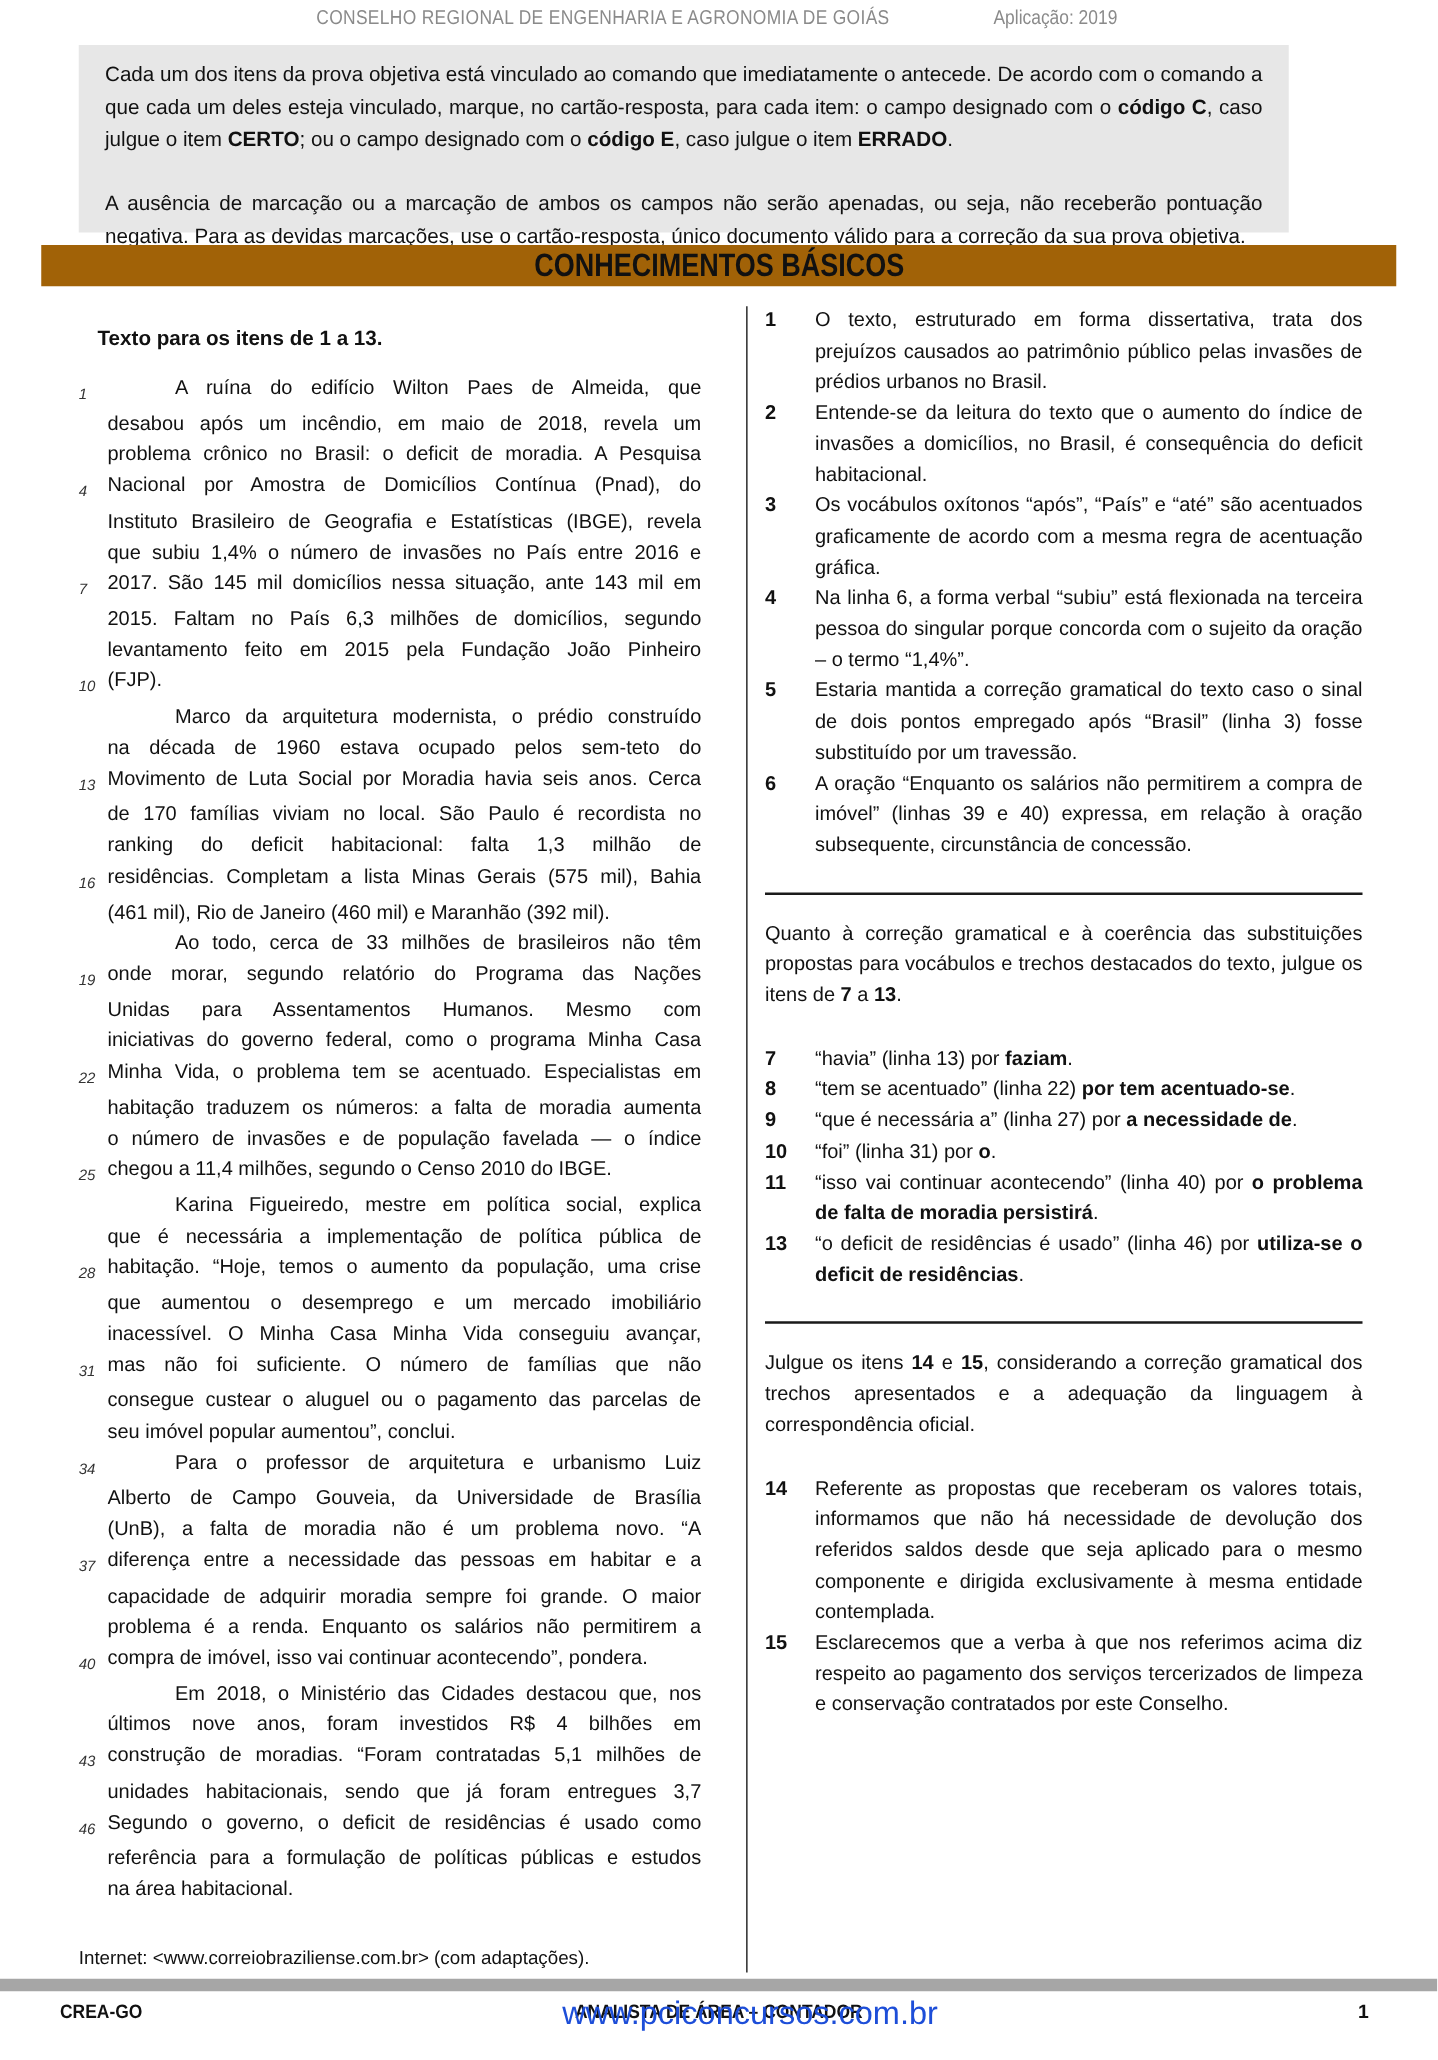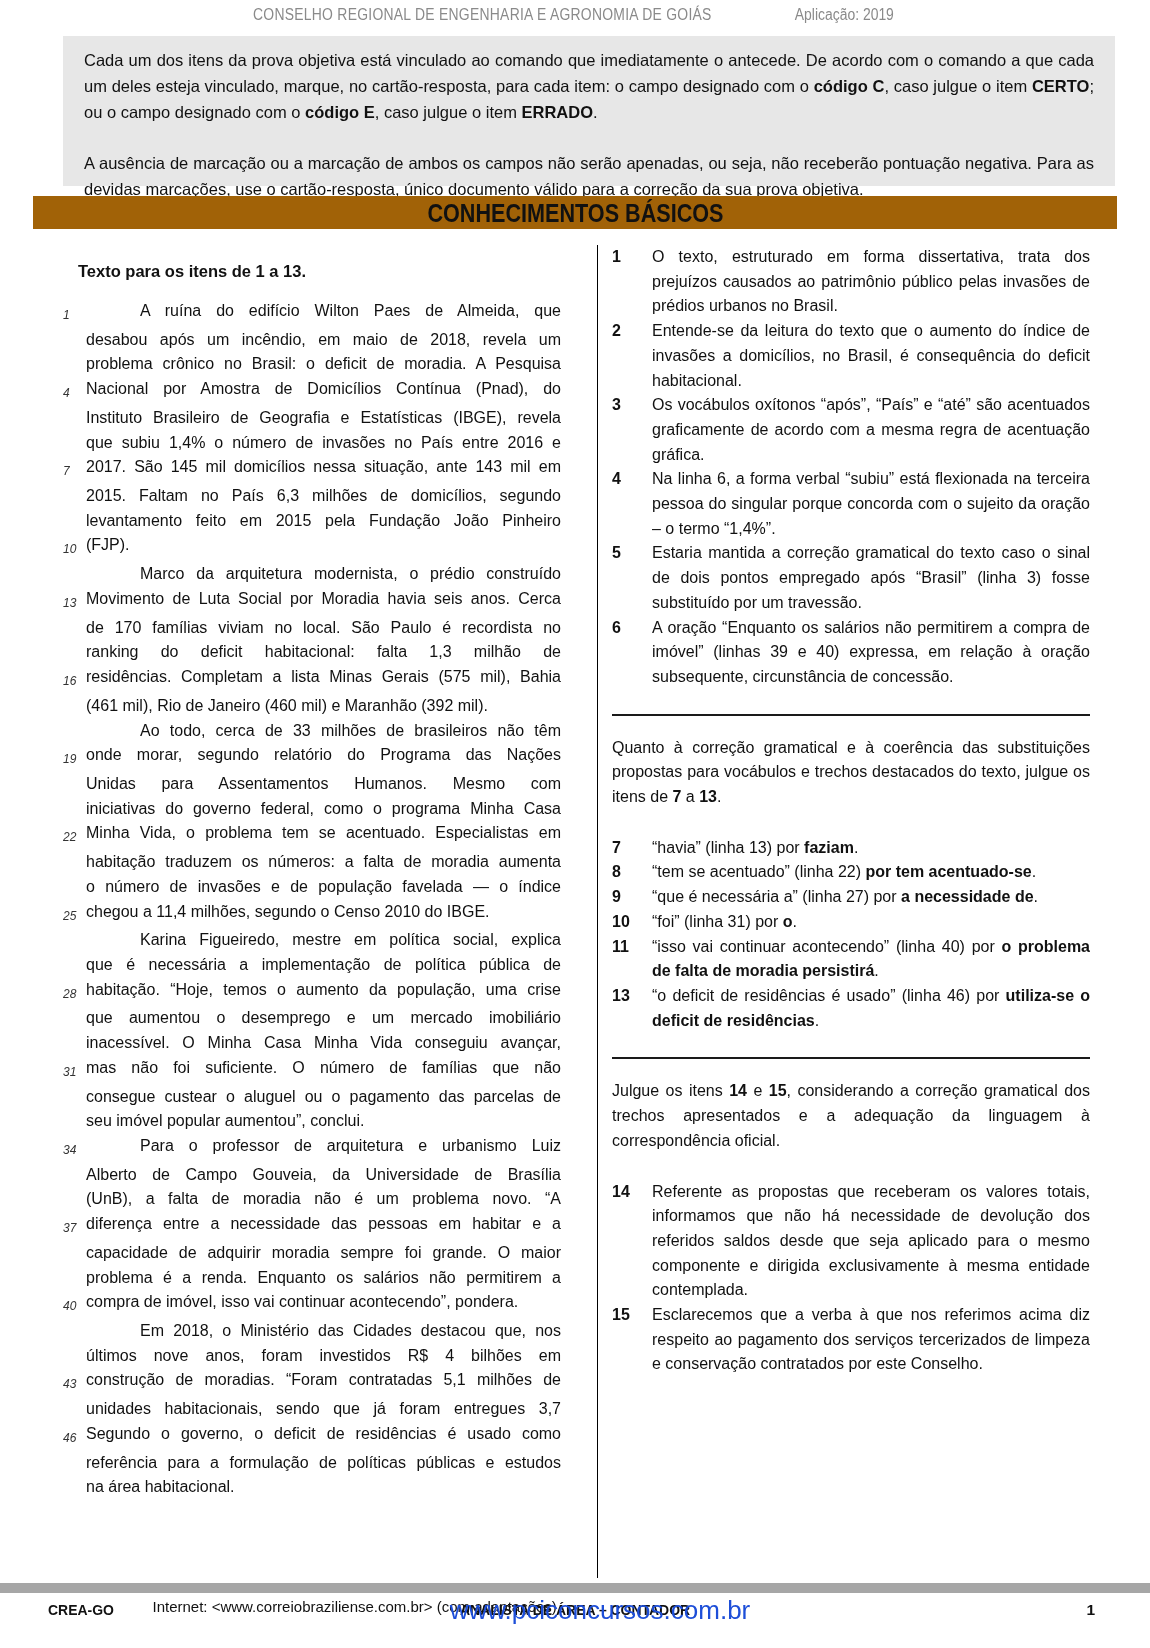--- a/index.html
+++ b/index.html
@@ -6,21 +6,21 @@
   .page{position:relative;width:1150px;height:1648px;background:#fff;
         font-family:"Liberation Sans",sans-serif;color:#111;overflow:hidden;}
 
   
   .topbar{position:absolute;top:6px;left:40px;right:43px;display:flex;
           justify-content:center;color:#8a8a8a;font-size:16px;}
   .top-left{display:inline-block;transform:scaleX(.87);transform-origin:left center;letter-spacing:.3px;}
   .top-right{display:inline-block;transform:scaleX(.87);transform-origin:right center;}
 
   
-  .instruction-box{position:absolute;top:36px;left:63px;width:1052px;height:150px;
+  .instruction-box{position:absolute;top:36px;left:63px;width:968px;height:150px;
           background:#e7e7e7;box-sizing:border-box;padding:11px 21px;
           font-size:16.5px;line-height:26px;}
   .instruction-box p{margin:0;text-align:justify;}
   .instruction-box p + p{margin-top:25px;}
 
   
   .banner{position:absolute;top:196px;left:33px;width:1084px;height:33px;
           background:#a16207;text-align:center;}
   .banner-label{font-weight:bold;font-size:24px;line-height:33px;display:inline-block;
           transform:scale(.9,1.08);}
@@ -31,21 +31,21 @@
   .col-right{flex:1;box-sizing:border-box;border-left:1.5px solid #000;
              padding:0 10px 0 14px;}
 
   .text-heading{font-weight:bold;font-size:16.5px;padding-left:15px;margin-top:17px;}
   .passage{margin-top:18px;}
   .pline{display:flex;font-size:16px;line-height:24.72px;}
   .lnum{width:23px;flex:none;font-style:italic;font-size:12px;color:#333;padding-top:4px;}
   .ltext{flex:1;text-align:justify;text-align-last:justify;overflow:hidden;}
   .pline.end .ltext{text-align-last:left;}
   .pline.ind .ltext{text-indent:54px;}
-  .source{text-align:right;font-size:15px;margin-top:98px;}
+  .source{text-align:left;font-size:15px;margin-top:33px;}
 
   .block-intro{font-size:16px;line-height:24.7px;text-align:justify;margin:2px 0 26px;}
   .qitem{display:flex;font-size:16px;line-height:24.7px;}
   .qnum{width:40px;flex:none;font-weight:bold;}
   .qtext{flex:1;text-align:justify;}
   .section-divider{border-top:2px solid #1a1a1a;height:0;margin:24px 0 20px;}
 
   .seg-b{font-weight:bold;}
   .seg-i{}
 
@@ -121,20 +121,24 @@
           </div>
           <div class="pline end">
             <span class="lnum">10</span>
             <span class="ltext"><span>(FJP).</span></span>
           </div>
           <div class="pline ind">
             <span class="lnum"></span>
             <span class="ltext"><span>Marco da arquitetura modernista, o prédio construído</span></span>
           </div>
           <div class="pline">
+            <span class="lnum"></span>
+            <span class="ltext"><span>na década de 1960 estava ocupado pelos sem-teto do</span></span>
+          </div>
+          <div class="pline">
             <span class="lnum">13</span>
             <span class="ltext"><span>Movimento de Luta Social por Moradia havia seis anos. Cerca</span></span>
           </div>
           <div class="pline">
             <span class="lnum"></span>
             <span class="ltext"><span>de 170 famílias viviam no local. São Paulo é recordista no</span></span>
           </div>
           <div class="pline">
             <span class="lnum"></span>
             <span class="ltext"><span class="seg-i">ranking</span><span> do </span><span class="seg-i">deficit</span><span> habitacional: falta 1,3 milhão de</span></span>

